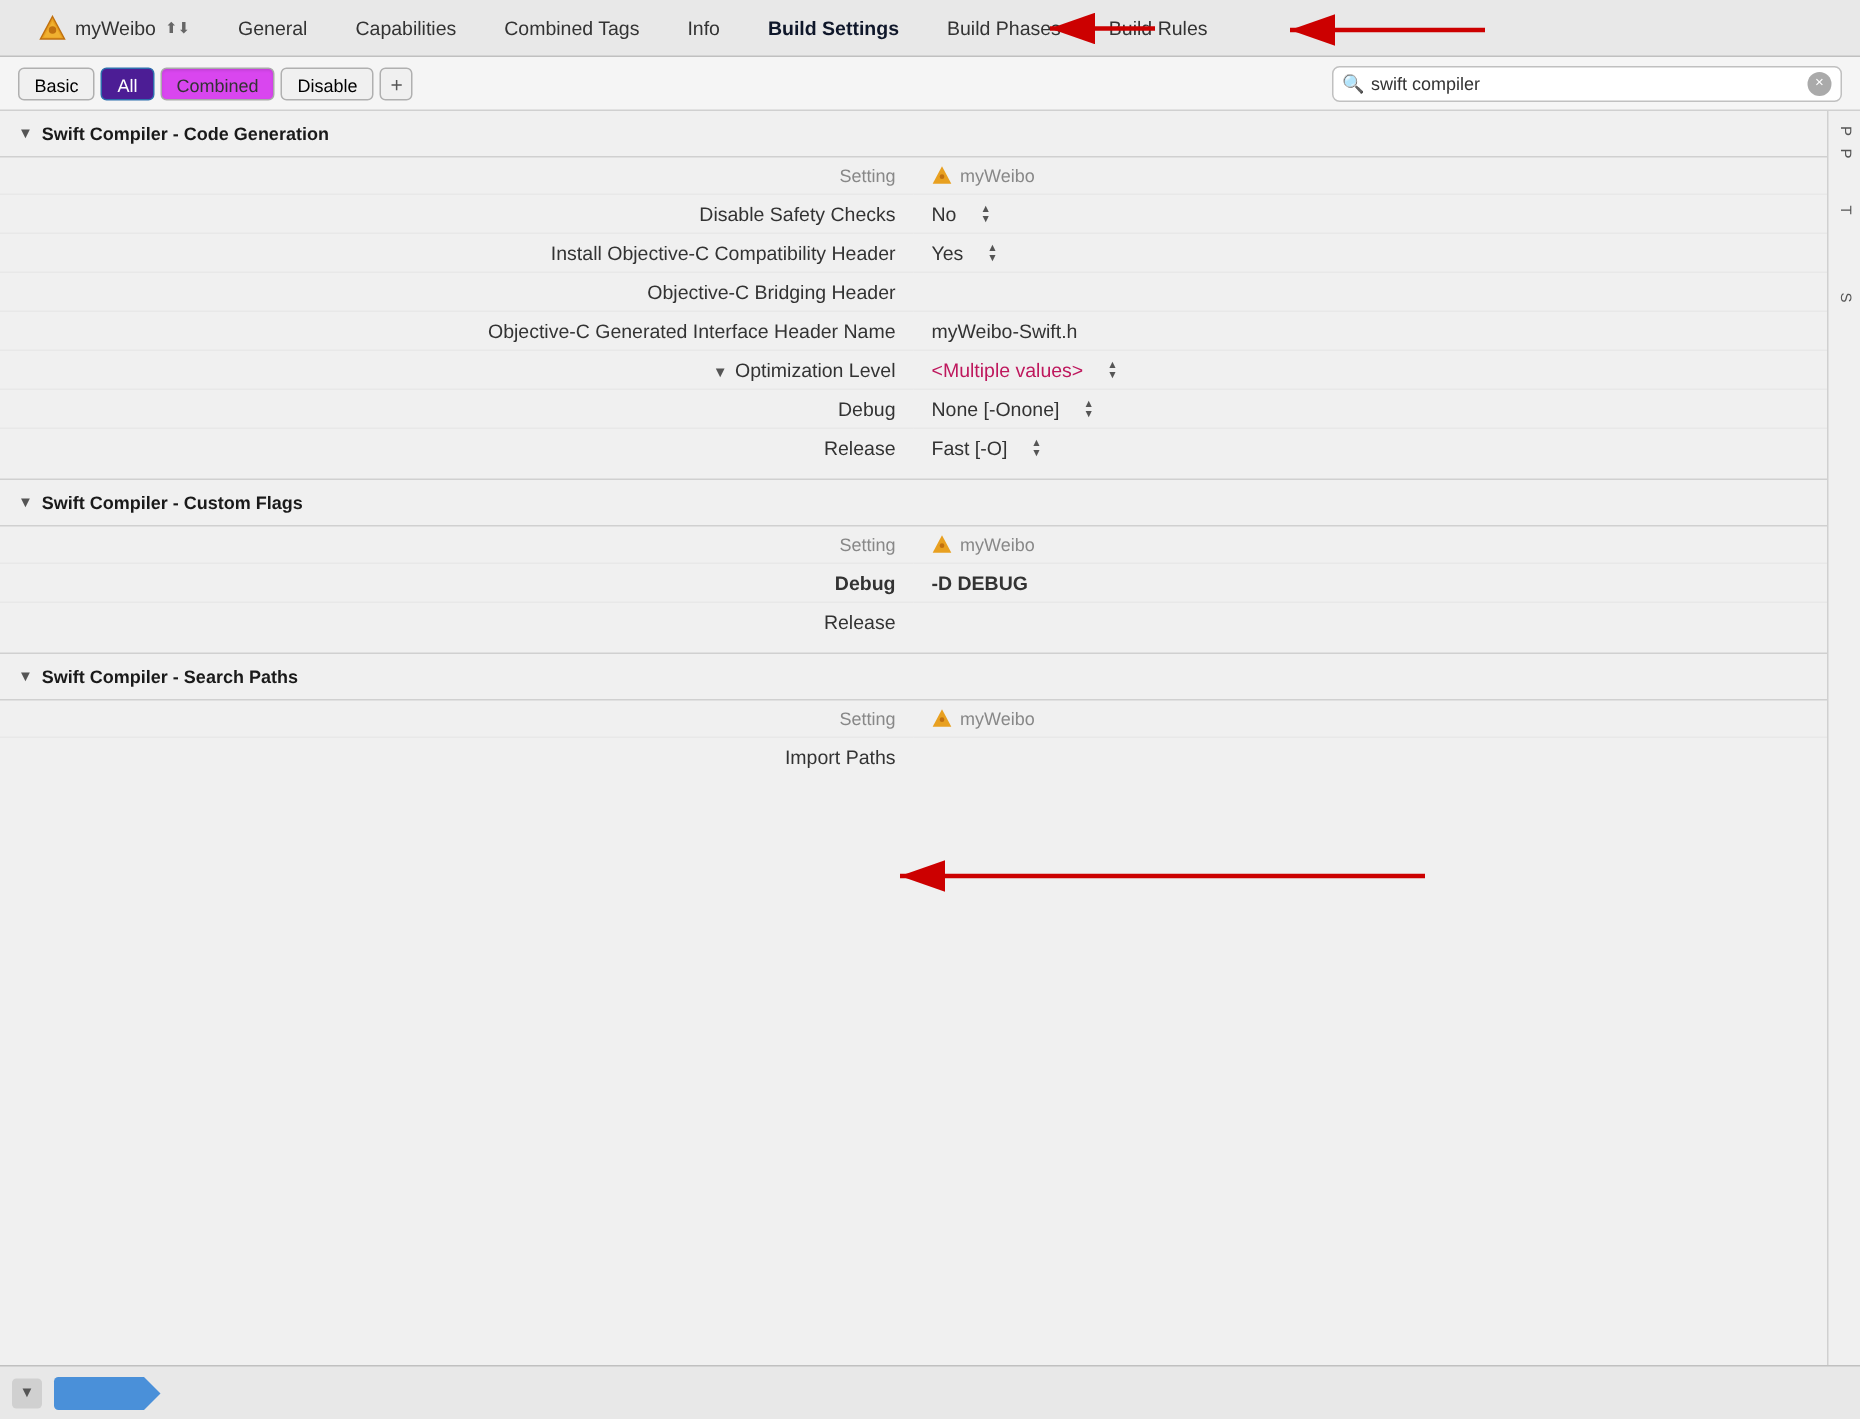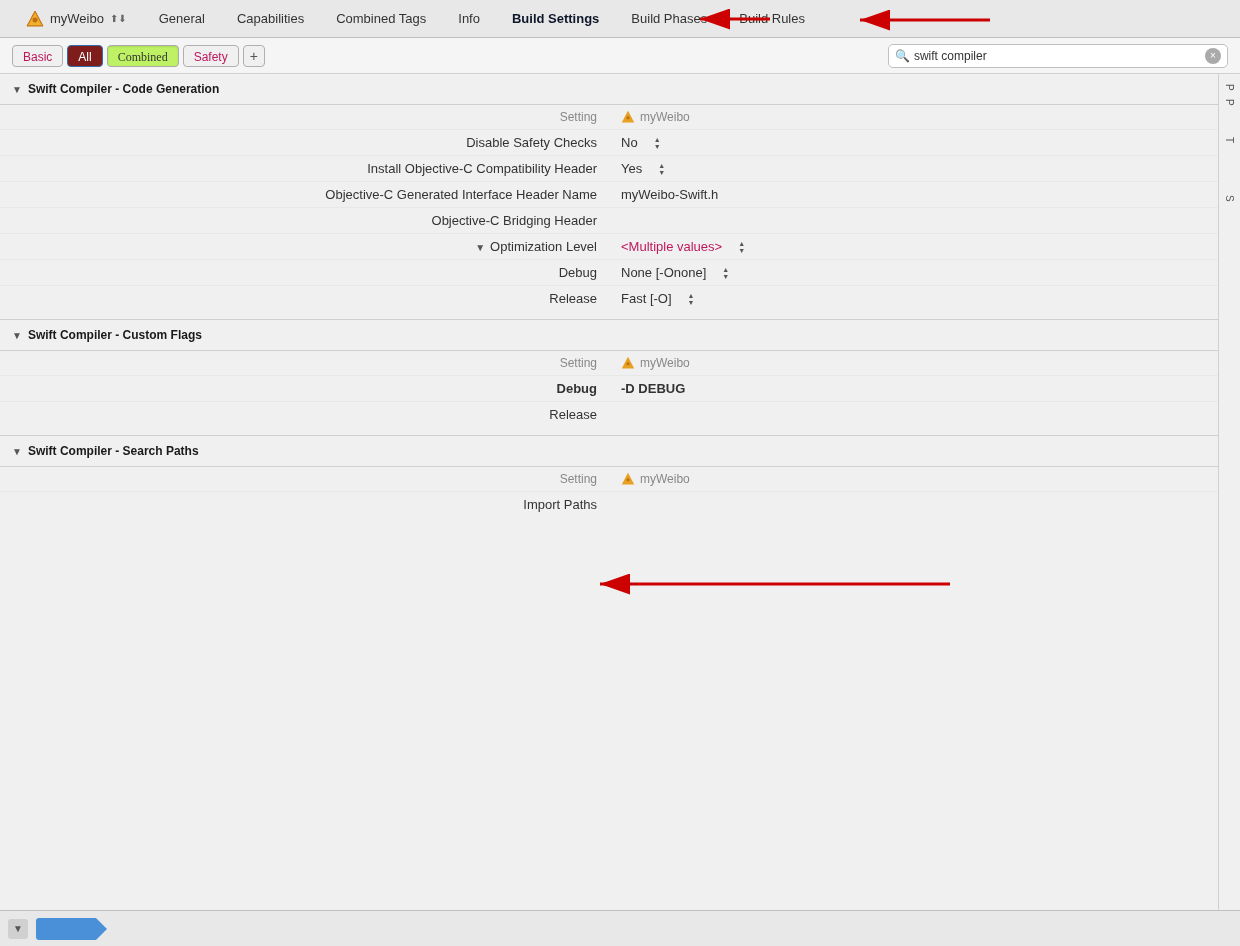--- a/index.html
+++ b/index.html
@@ -65,35 +65,34 @@
       padding: 0 12px;
       gap: 4px;
     }
     .filter-btn {
       padding: 2px 10px;
       border-radius: 4px;
       border: 1px solid #b0b0b0;
       background: #f0f0f0;
       font-size: 12px;
       cursor: pointer;
-      color: #be185d;
+      color: #000000;
       height: 22px;
       line-height: 18px;
     }
     .filter-btn.active-blue {
-      background: #7f1d1d;
+      background: #4c1d95;
       color: white;
       border-color: #2e6fad;
     }
     .filter-btn.active-white {
-      background: #bef264;
+      background: #d946ef;
       color: #333;
       border-color: #aaa;
       box-shadow: inset 0 1px 2px rgba(0,0,0,0.1);
-      font-family: Liberation Serif, serif;
     }
     .add-btn {
       width: 22px;
       height: 22px;
       border-radius: 4px;
       border: 1px solid #b0b0b0;
       background: #f0f0f0;
       font-size: 14px;
       cursor: pointer;
       display: flex;
@@ -307,21 +306,21 @@
       </marker>
     </defs>
     <line x1="130" y1="19" x2="60" y2="19" stroke="#cc0000" stroke-width="3" marker-end="url(#arrowhead)"></line>
   </svg>
 </div>
 
 <div class="toolbar">
   <button class="filter-btn">Basic</button>
   <button class="filter-btn active-blue">All</button>
   <button class="filter-btn active-white">Combined</button>
-  <button class="filter-btn">Safety</button>
+  <button class="filter-btn">Disable</button>
   <button class="add-btn">+</button>
 
   <div class="search-container">
     <span class="search-icon">🔍</span>
     <input class="search-input" type="text" value="swift compiler" style="">
     <div class="search-clear">×</div>
   </div>
 
   <svg style="position:absolute;right:240px;top:6px;pointer-events:none;" width="160" height="28" xmlns="http://www.w3.org/2000/svg">
     <defs>
@@ -374,26 +373,26 @@
           <div class="value-with-stepper">
             <span>Yes</span>
             <div class="stepper">
                   <span>▲</span>
                   <span>▼</span>
                 </div>
           </div>
         </td>
       </tr>
       <tr class="table-row">
+        <td class="col-setting setting-indent1">Objective-C Bridging Header</td>
+        <td class="col-value"></td>
+      </tr>
+      <tr class="table-row">
         <td class="col-setting setting-indent1">Objective-C Generated Interface Header Name</td>
         <td class="col-value">myWeibo-Swift.h</td>
-      </tr>
-      <tr class="table-row">
-        <td class="col-setting setting-indent1">Objective-C Bridging Header</td>
-        <td class="col-value"></td>
       </tr>
 
       <tr class="table-row">
         <td class="col-setting setting-indent1">
           <span class="collapsed-triangle">▼</span>Optimization Level
         </td>
         <td class="col-value">
           <div class="value-with-stepper">
             <span class="value-gray">&lt;Multiple values&gt;</span>
             <div class="stepper">

